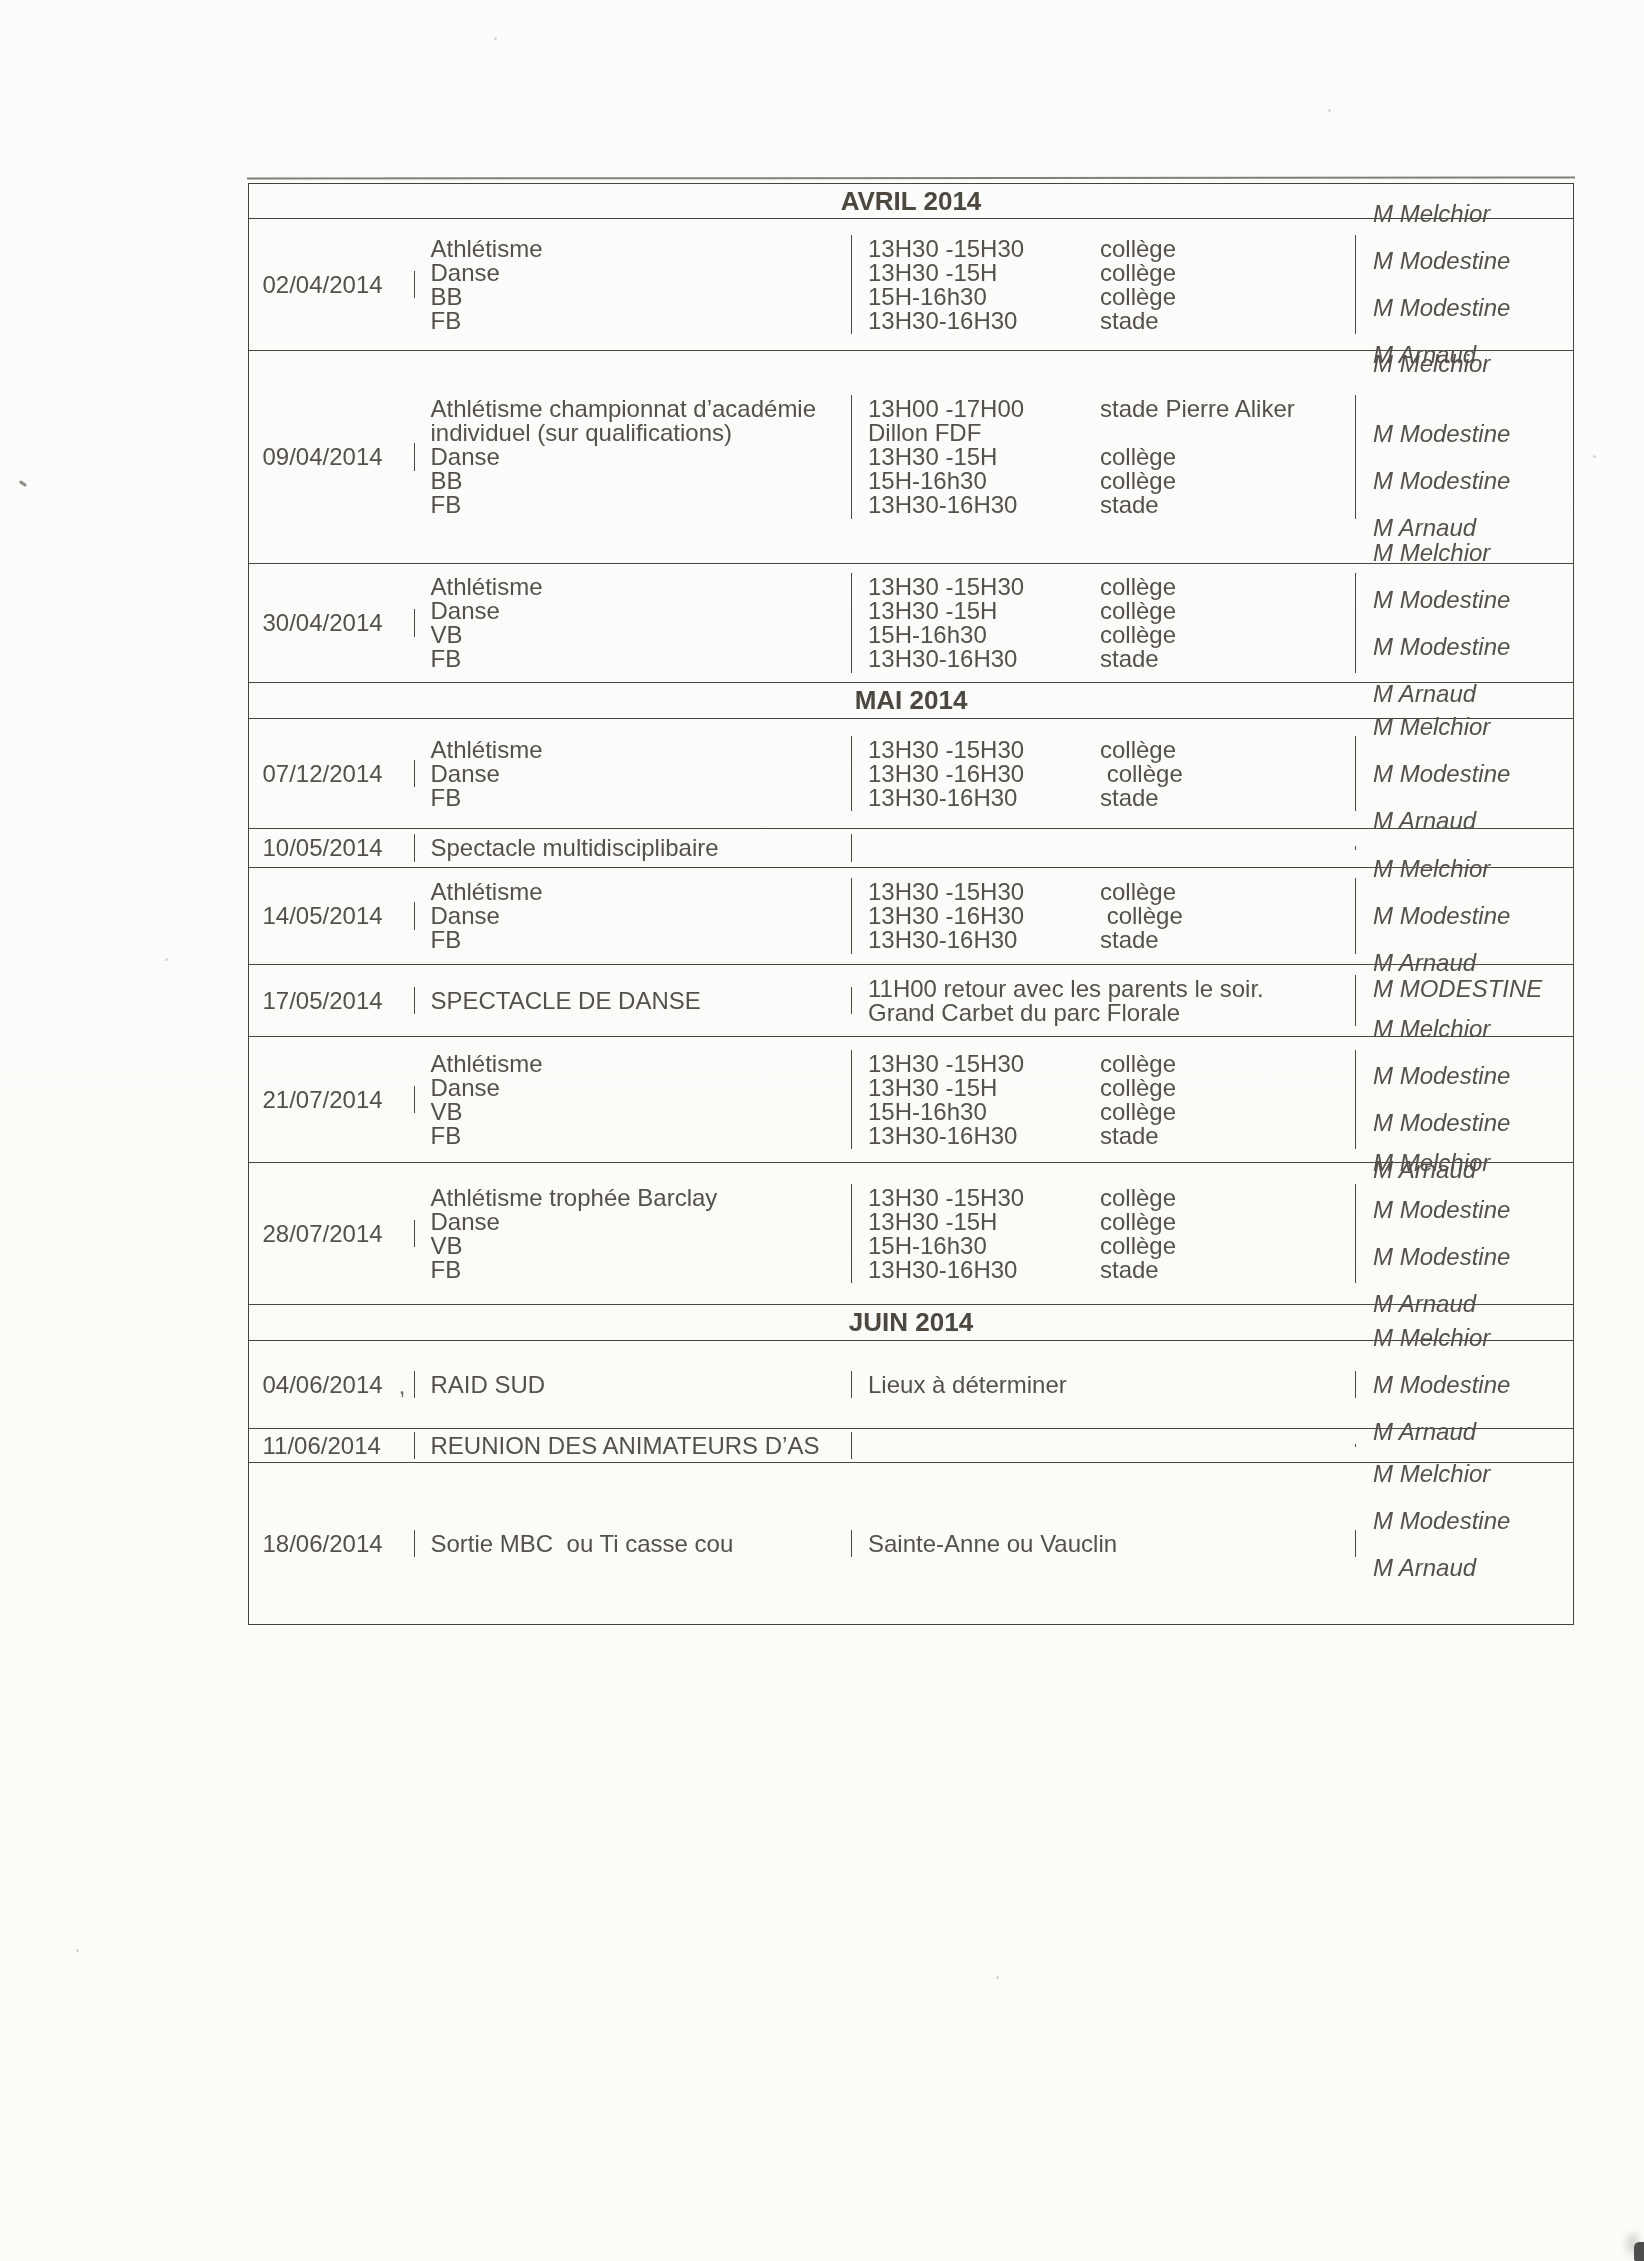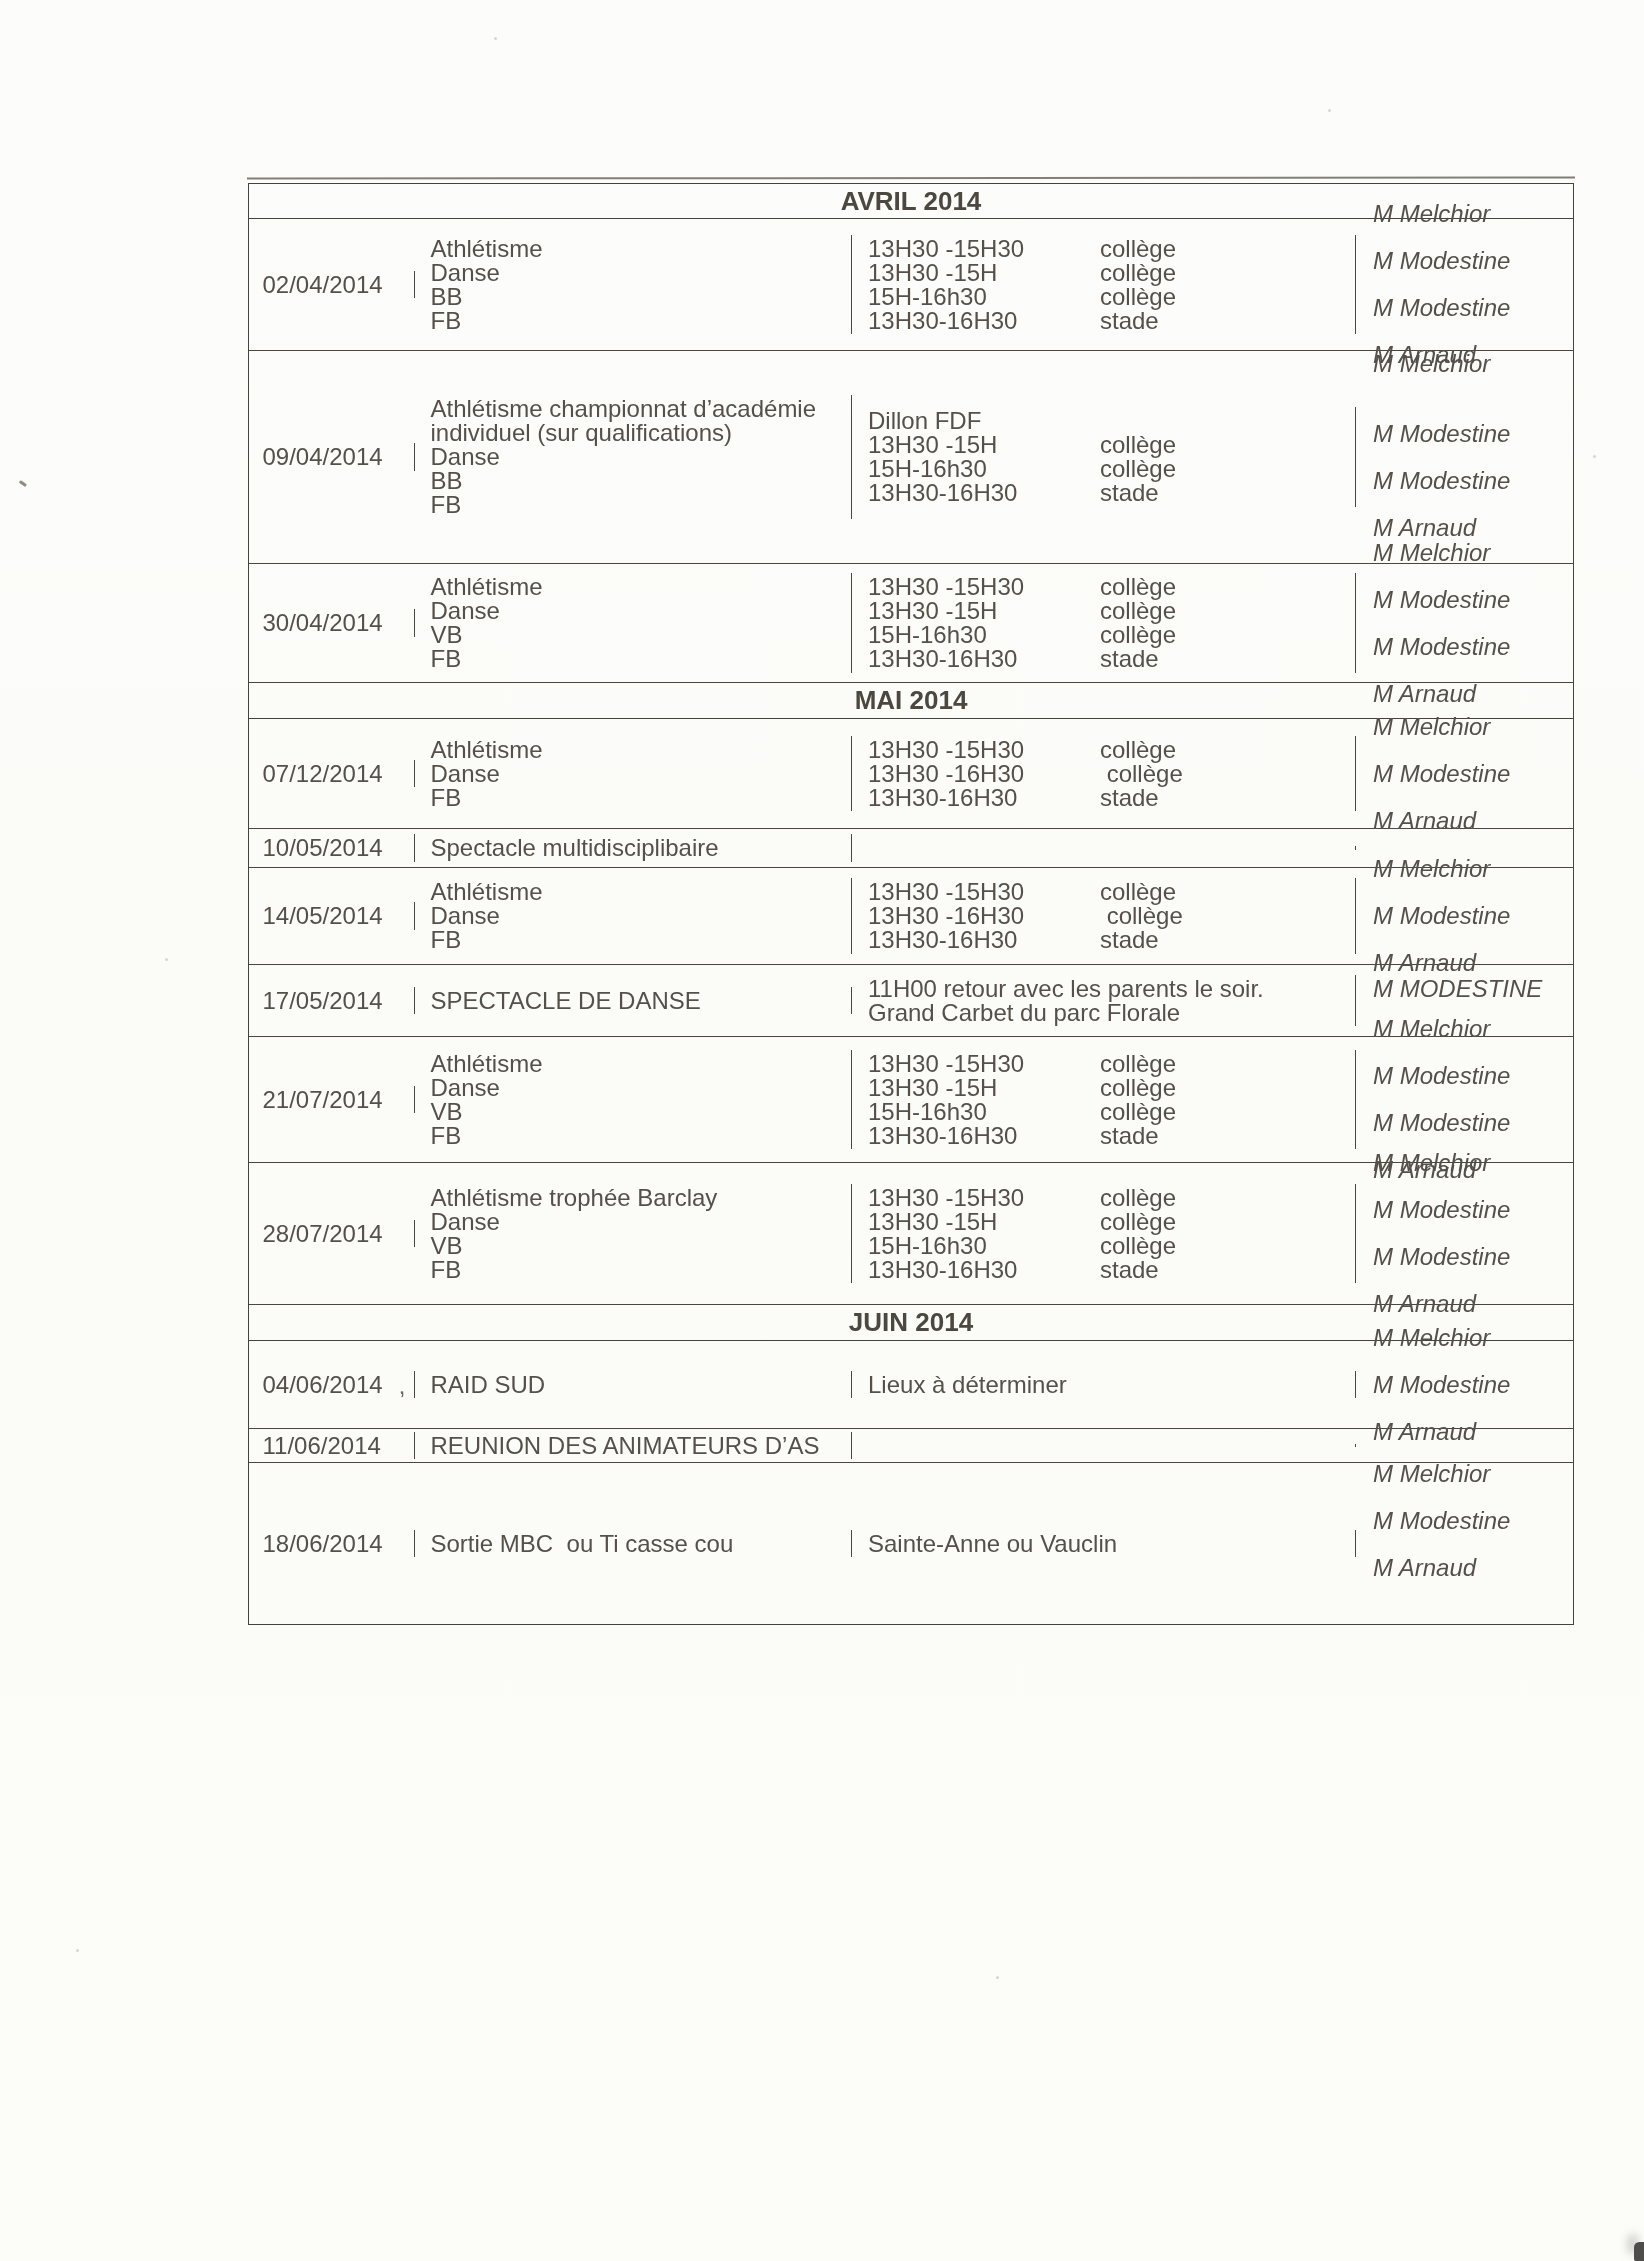--- a/index.html
+++ b/index.html
@@ -135,20 +135,21 @@
       </div>
       <div class="cell c-act">
         <div class="ln">Athlétisme championnat d’académie</div>
         <div class="ln">individuel (sur qualifications)</div>
         <div class="ln">Danse</div>
         <div class="ln">BB</div>
         <div class="ln">FB</div>
         <div class="ln"></div>
       </div>
       <div class="cell c-sched">
+        <div class="ln"><span class="time">13H00 -17H00</span><span class="place">stade Pierre Aliker</span></div>
         <div class="ln"><span>Dillon FDF</span></div>
         <div class="ln"></div>
         <div class="ln"><span class="time">13H30 -15H</span><span class="place">collège</span></div>
         <div class="ln"><span class="time">15H-16h30</span><span class="place">collège</span></div>
         <div class="ln"><span class="time">13H30-16H30</span><span class="place">stade</span></div>
       </div>
       <div class="cell c-staff">
         <div class="ln">M Melchior</div>
         <div class="ln"></div>
         <div class="ln">M Modestine</div>

